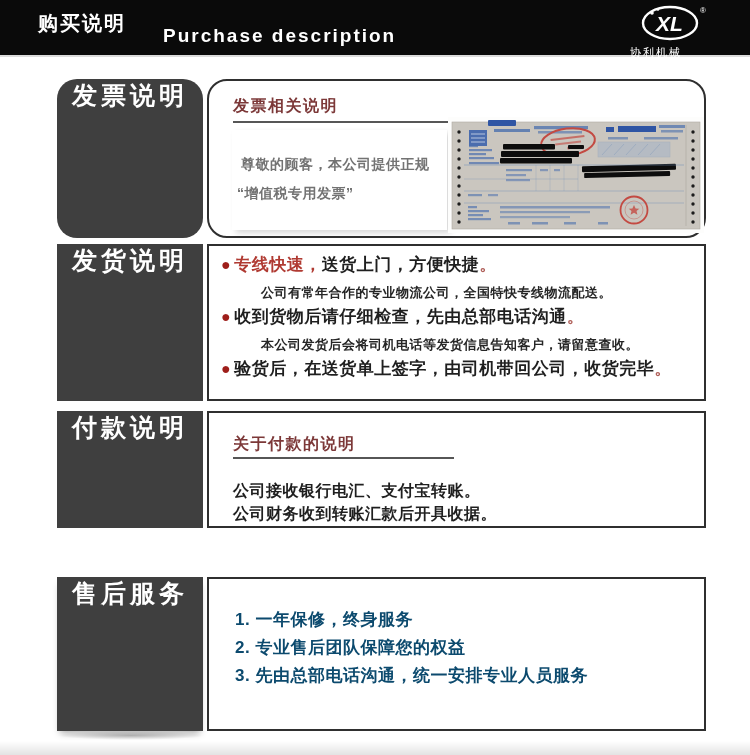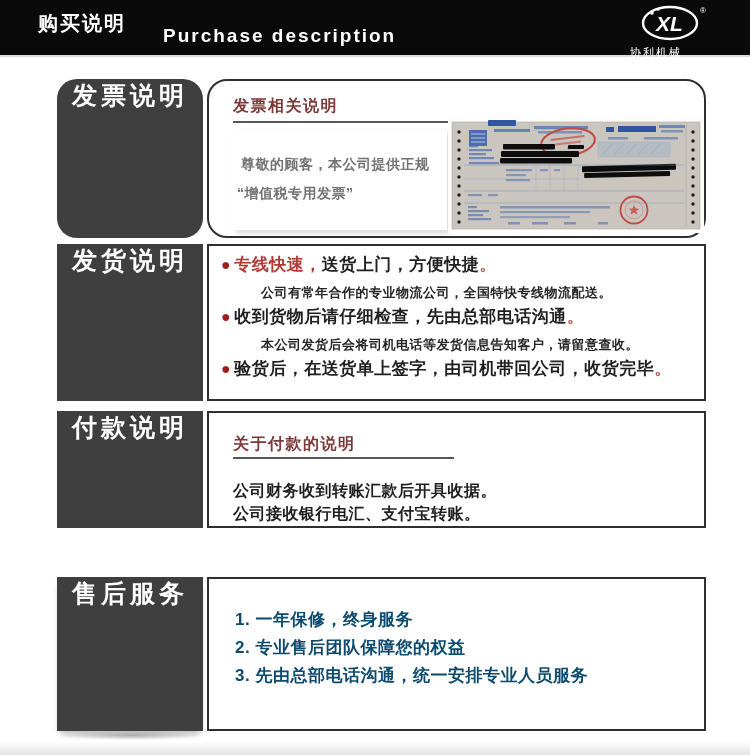--- a/index.html
+++ b/index.html
@@ -229,22 +229,22 @@
   </div>
 </div>
 
 <div class="label-box r3">
   <span>付款说明</span>
 </div>
 <div class="content-box r3">
   <div class="sec-heading h3a">关于付款的说明</div>
   <div class="rule rule3"></div>
   <div class="pay-body">
+    <div>公司接收银行电汇、支付宝转账。</div>
     <div>公司财务收到转账汇款后开具收据。</div>
-    <div>公司接收银行电汇、支付宝转账。</div>
   </div>
 </div>
 
 <div class="label-box r4">
   <span>售后服务</span>
 </div>
 <div class="content-box r4">
   <div class="svc-list">
     <div>1. 一年保修，终身服务</div>
     <div>2. 专业售后团队保障您的权益</div>

